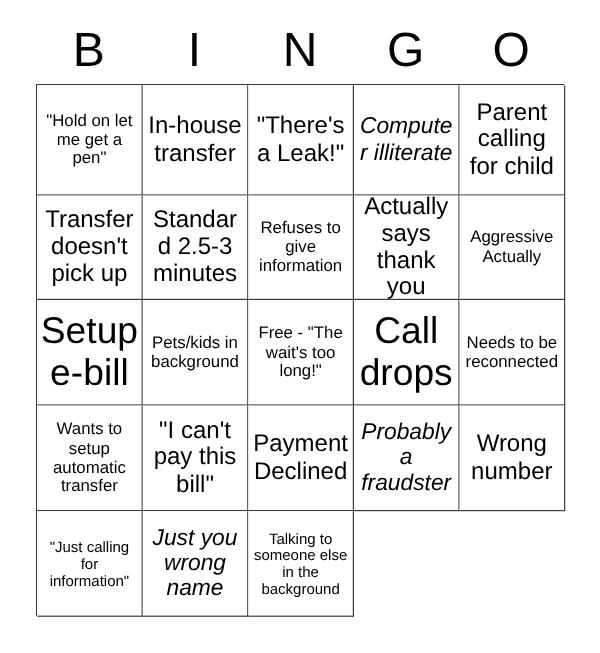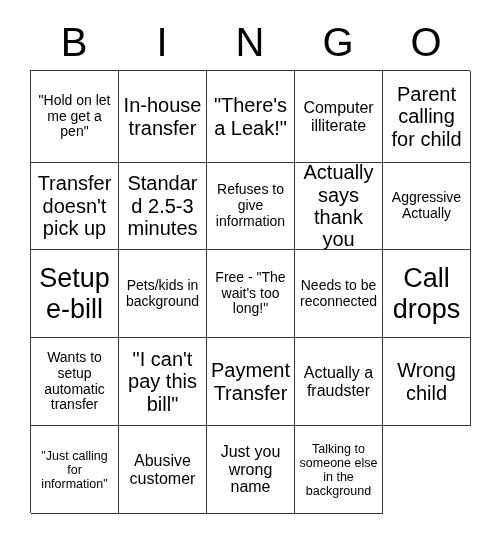--- a/index.html
+++ b/index.html
@@ -69,23 +69,23 @@
   .cell-text {
     display: block;
     width: 100%;
     line-height: 1.12;
     font-family: "Liberation Sans", sans-serif;
     color: #000000;
     word-wrap: break-word;
     white-space: pre-line;
   }
   
-  .fs-xl  .cell-text { font-size: 27px; }
+  .fs-xl  .cell-text { font-size: 31px; }
   .fs-lg  .cell-text { font-size: 20px; }
-  .fs-md  .cell-text { font-size: 16px; }
+  .fs-md  .cell-text { font-size: 19px; font-style: italic; }
   .fs-sm  .cell-text { font-size: 14px; }
   .fs-xs  .cell-text { font-size: 12.5px; }
 </style>
 </head>
 <body>
 
 <div id="card">
 
   <div id="bingo-header">
     <div class="header-letter">B</div>
@@ -130,48 +130,45 @@
 
     <div class="bingo-cell fs-xl">
         <span class="cell-text">Setup e-bill</span>
       </div>
     <div class="bingo-cell fs-sm">
         <span class="cell-text">Pets/kids in background</span>
       </div>
     <div class="bingo-cell fs-sm">
         <span class="cell-text">Free - "The wait's too long!"</span>
       </div>
+    <div class="bingo-cell fs-xl">
+        <span class="cell-text">Call drops</span>
+      </div>
     <div class="bingo-cell fs-sm">
         <span class="cell-text">Needs to be reconnected</span>
-      </div>
-    <div class="bingo-cell fs-xl">
-        <span class="cell-text">Call drops</span>
       </div>
 
     <div class="bingo-cell fs-sm">
         <span class="cell-text">Wants to setup automatic transfer</span>
       </div>
     <div class="bingo-cell fs-lg">
         <span class="cell-text">"I can't pay this bill"</span>
       </div>
     <div class="bingo-cell fs-lg">
-        <span class="cell-text">Payment Transfer</span>
+        <span class="cell-text">Payment Declined</span>
       </div>
     <div class="bingo-cell fs-md">
-        <span class="cell-text">Actually a fraudster</span>
+        <span class="cell-text">Probably a fraudster</span>
       </div>
 
     <div class="bingo-cell fs-lg">
-        <span class="cell-text">Wrong child</span>
+        <span class="cell-text">Wrong number</span>
       </div>
     <div class="bingo-cell fs-xs">
         <span class="cell-text">"Just calling for information"</span>
-      </div>
-    <div class="bingo-cell fs-md">
-        <span class="cell-text">Abusive customer</span>
       </div>
     <div class="bingo-cell fs-md">
         <span class="cell-text">Just you wrong name</span>
       </div>
     <div class="bingo-cell fs-xs">
         <span class="cell-text">Talking to someone else in the background</span>
       </div>
   </div>
 
 </div>

